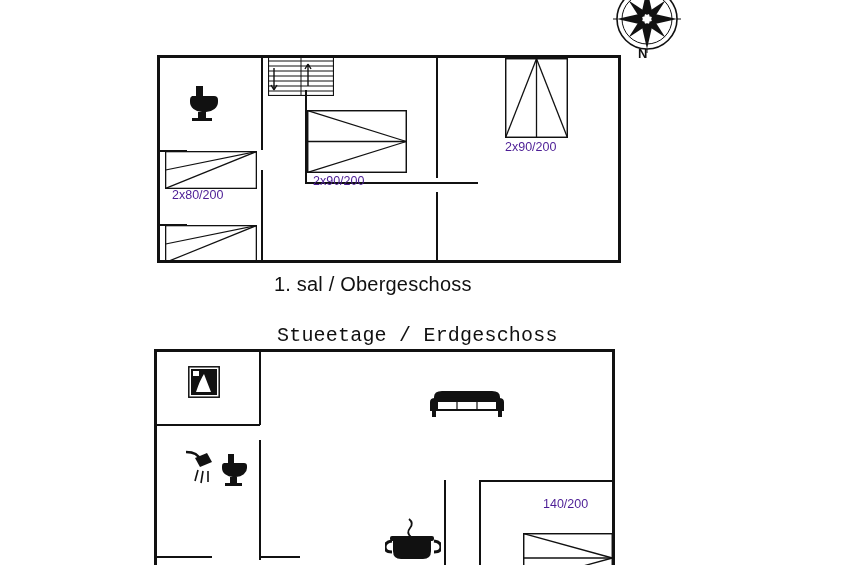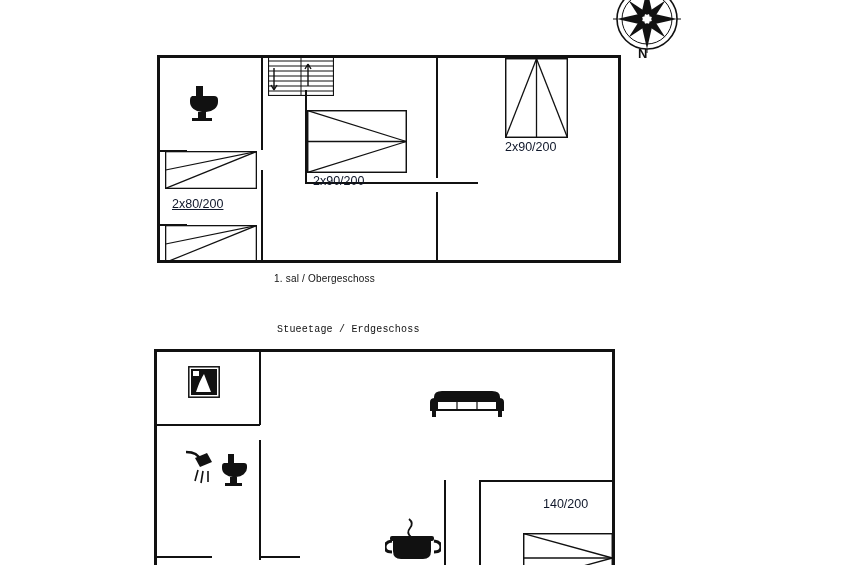--- a/index.html
+++ b/index.html
@@ -28,30 +28,30 @@
     background: #111111;
   }
   .thin {
     position: absolute;
     background: #111111;
   }
 
   
   .floor-label {
     position: absolute;
-    font-size: 10px;
+    font-size: 20px;
     letter-spacing: 0.2px;
     white-space: nowrap;
     color: #111111;
   }
   .dim-label {
     position: absolute;
     font-size: 12.5px;
     white-space: nowrap;
-    color: #0f172a;
+    color: #4c1d95;
   }
   .compass-label {
     position: absolute;
     font-size: 13px;
     font-weight: bold;
     color: #111111;
   }
 
   
   .bed { position: absolute; }
@@ -152,21 +152,21 @@
     </svg>
   </div>
 
   <div class="bed" style="left:165px; top:151px; width:92px; height:38px;">
     <svg width="92" height="38" viewBox="0 0 92 38">
       <rect x="0.6" y="0.6" width="90.8" height="36.8" fill="none" stroke="#111" stroke-width="1.4"></rect>
       <line x1="0.6" y1="37.4" x2="91.4" y2="0.6" stroke="#111" stroke-width="1.2"></line>
       <line x1="0.6" y1="19" x2="91.4" y2="0.6" stroke="#111" stroke-width="1.2"></line>
     </svg>
   </div>
-  <div class="dim-label" style="left:172px; top:197px;text-decoration:underline;">2x80/200</div>
+  <div class="dim-label" style="left:172px; top:188px;">2x80/200</div>
 
   <div class="bed" style="left:165px; top:225px; width:92px; height:38px;">
     <svg width="92" height="38" viewBox="0 0 92 38">
       <rect x="0.6" y="0.6" width="90.8" height="36.8" fill="none" stroke="#111" stroke-width="1.4"></rect>
       <line x1="0.6" y1="37.4" x2="91.4" y2="0.6" stroke="#111" stroke-width="1.2"></line>
       <line x1="0.6" y1="19" x2="91.4" y2="0.6" stroke="#111" stroke-width="1.2"></line>
     </svg>
   </div>
 
   <div class="bed" style="left:307px; top:110px; width:100px; height:63px;">

